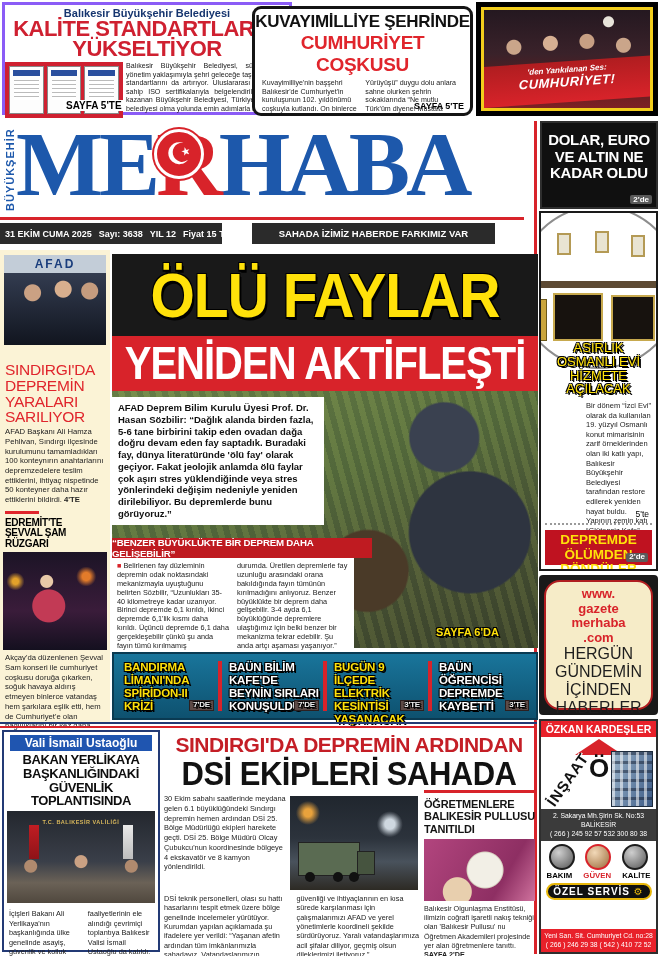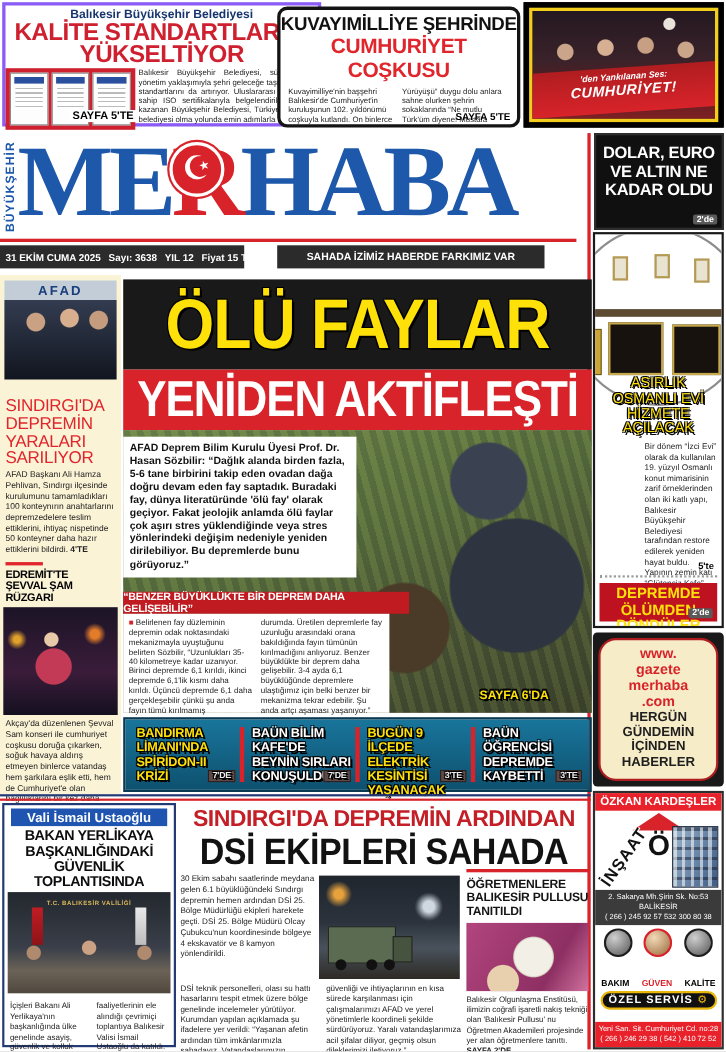--- a/index.html
+++ b/index.html
@@ -72,49 +72,49 @@
      border:2px solid #8d8d8d; overflow:hidden;
      background:
        linear-gradient(#d9cba8 0 36%, #c9b playback 0),
        linear-gradient(180deg,#ded0ad 0%, #d3c29a 40%, #8d8268 62%, #6d675a 100%); }
   .shopwin { position:absolute; background:#17120e; border:2px solid #c7a94e; }
   .shopdoor { position:absolute; background:#caa53c; border:1px solid #6b5718; }
   .roofline { position:absolute; left:0; right:0; top:46%; height:7px; background:#5d4a33; }
   .upwin { position:absolute; width:14px; height:22px; background:#e9e4d2; border:2px solid #b49a55; }
   .osm-head { position:absolute; top:128px; left:0; right:0; text-align:center; font-weight:normal; font-size:13px; line-height:1.06; }
   .osm-body { position:absolute; top:188px; left:5px; right:5px; font-size:7.5px; line-height:1.28; color:#1e1e1e;margin-left:40px; }
-  .osm-ref { position:absolute; top:296px; right:7px; font-weight:bold; font-size:8.5px; }
+  .osm-ref { position:absolute; top:296px; right:7px; font-weight:normal; font-size:8.5px; }
   .osm-dots { position:absolute; top:310px; left:4px; right:4px; border-top:2px dotted #9a9a9a; }
   .depremde-box { position:absolute; top:317px; left:4px; right:4px; bottom:4px; background:#bf1220;
      text-align:center; font-weight:bold; font-size:13.5px; line-height:1.08; color:#ffe10a; padding-top:3px; }
 
   #website-box { left:539px; top:575px; width:119px; height:140px; background:#191919; border-radius:4px; padding:5px; }
   .web-inner { background:#f6ecc8; border:2px solid #b01d20; border-radius:16px; height:100%; text-align:center; padding-top:5px; }
   .web-red { color:#d8232a; font-weight:bold; font-size:13px; line-height:1.12; }
-  .web-blk { color:#1e1e1e; font-weight:bold; font-size:12px; line-height:1.12; }
+  .web-blk { color:#1e1e1e; font-weight:normal; font-size:16px; line-height:1.12; }
 
   #ozkan { left:539px; top:719px; width:119px; height:235px; border:2px solid #2e2e2e; background:#fff; overflow:hidden; }
   .oz-title { background:#e8212a; color:#fff; font-weight:bold; font-size:10.5px; text-align:center; padding:2px 0; }
   .oz-logo { position:relative; height:72px; }
   .oz-roof { position:absolute; left:34px; top:2px; width:0; height:0;
      border-left:24px solid transparent; border-right:24px solid transparent; border-bottom:16px solid #d8232a; }
   .oz-letter { position:absolute; left:34px; top:16px; width:48px; text-align:center; font-weight:bold; font-size:26px; color:#111; }
   .oz-insaat { position:absolute; left:-4px; top:34px; transform:rotate(-55deg); font-weight:bold; font-size:15px;
      letter-spacing:1px; color:#111; text-shadow:1px 1px 0 #fff,-1px -1px 0 #fff; }
   .oz-bldg { position:absolute; right:3px; top:14px; width:42px; height:56px; border:1px solid #1d2b3c;
      background:
        repeating-linear-gradient(90deg, rgba(255,255,255,.55) 0 3px, transparent 3px 8px),
        repeating-linear-gradient(rgba(20,30,50,.5) 0 3px, transparent 3px 9px),
        linear-gradient(110deg,#9db6cc,#3c5a85); }
   .oz-addr1 { background:#3b3b3b; color:#fff; font-size:6.8px; text-align:center; line-height:1.35; padding:2px 1px; }
   .oz-circles { display:flex; justify-content:space-around; padding:3px 3px 0; }
   .oz-c { width:26px; height:26px; border-radius:50%; border:2px solid #1d1d1d;
      background:radial-gradient(circle at 35% 30%, #cfcfcf, #555); }
   .oz-c.mid { border-color:#d8232a; background:radial-gradient(circle at 35% 30%, #f2d9b8, #9a6a3a); }
-  .oz-labels { display:flex; justify-content:space-around; font-size:7.8px; font-weight:bold; margin-top:19px; }
+  .oz-labels { display:flex; justify-content:space-around; font-size:7.8px; font-weight:bold; margin-top:1px; }
   .oz-labels .g { color:#d8232a; }
   .oz-servis { margin:3px auto 0; width:106px; background:#101010; border:2px solid #e8b70a; border-radius:9px;
      color:#fff; font-weight:bold; font-size:10px; text-align:center; padding:1px 0; letter-spacing:1px; }
   .oz-servis .gear { color:#e8b70a; font-family:"DejaVu Sans", sans-serif; font-size:10px; }
   .oz-addr2 { position:absolute; left:0; right:0; bottom:0; background:#e8212a; color:#fff; font-size:6.8px;
      text-align:center; line-height:1.4; padding:2px 0; }
 
   
   #left-rail { left:0; top:250px; width:110px; height:472px; background:#fbf3d6; }
   .afad-photo { margin:5px 4px 3px; height:90px; position:relative;

